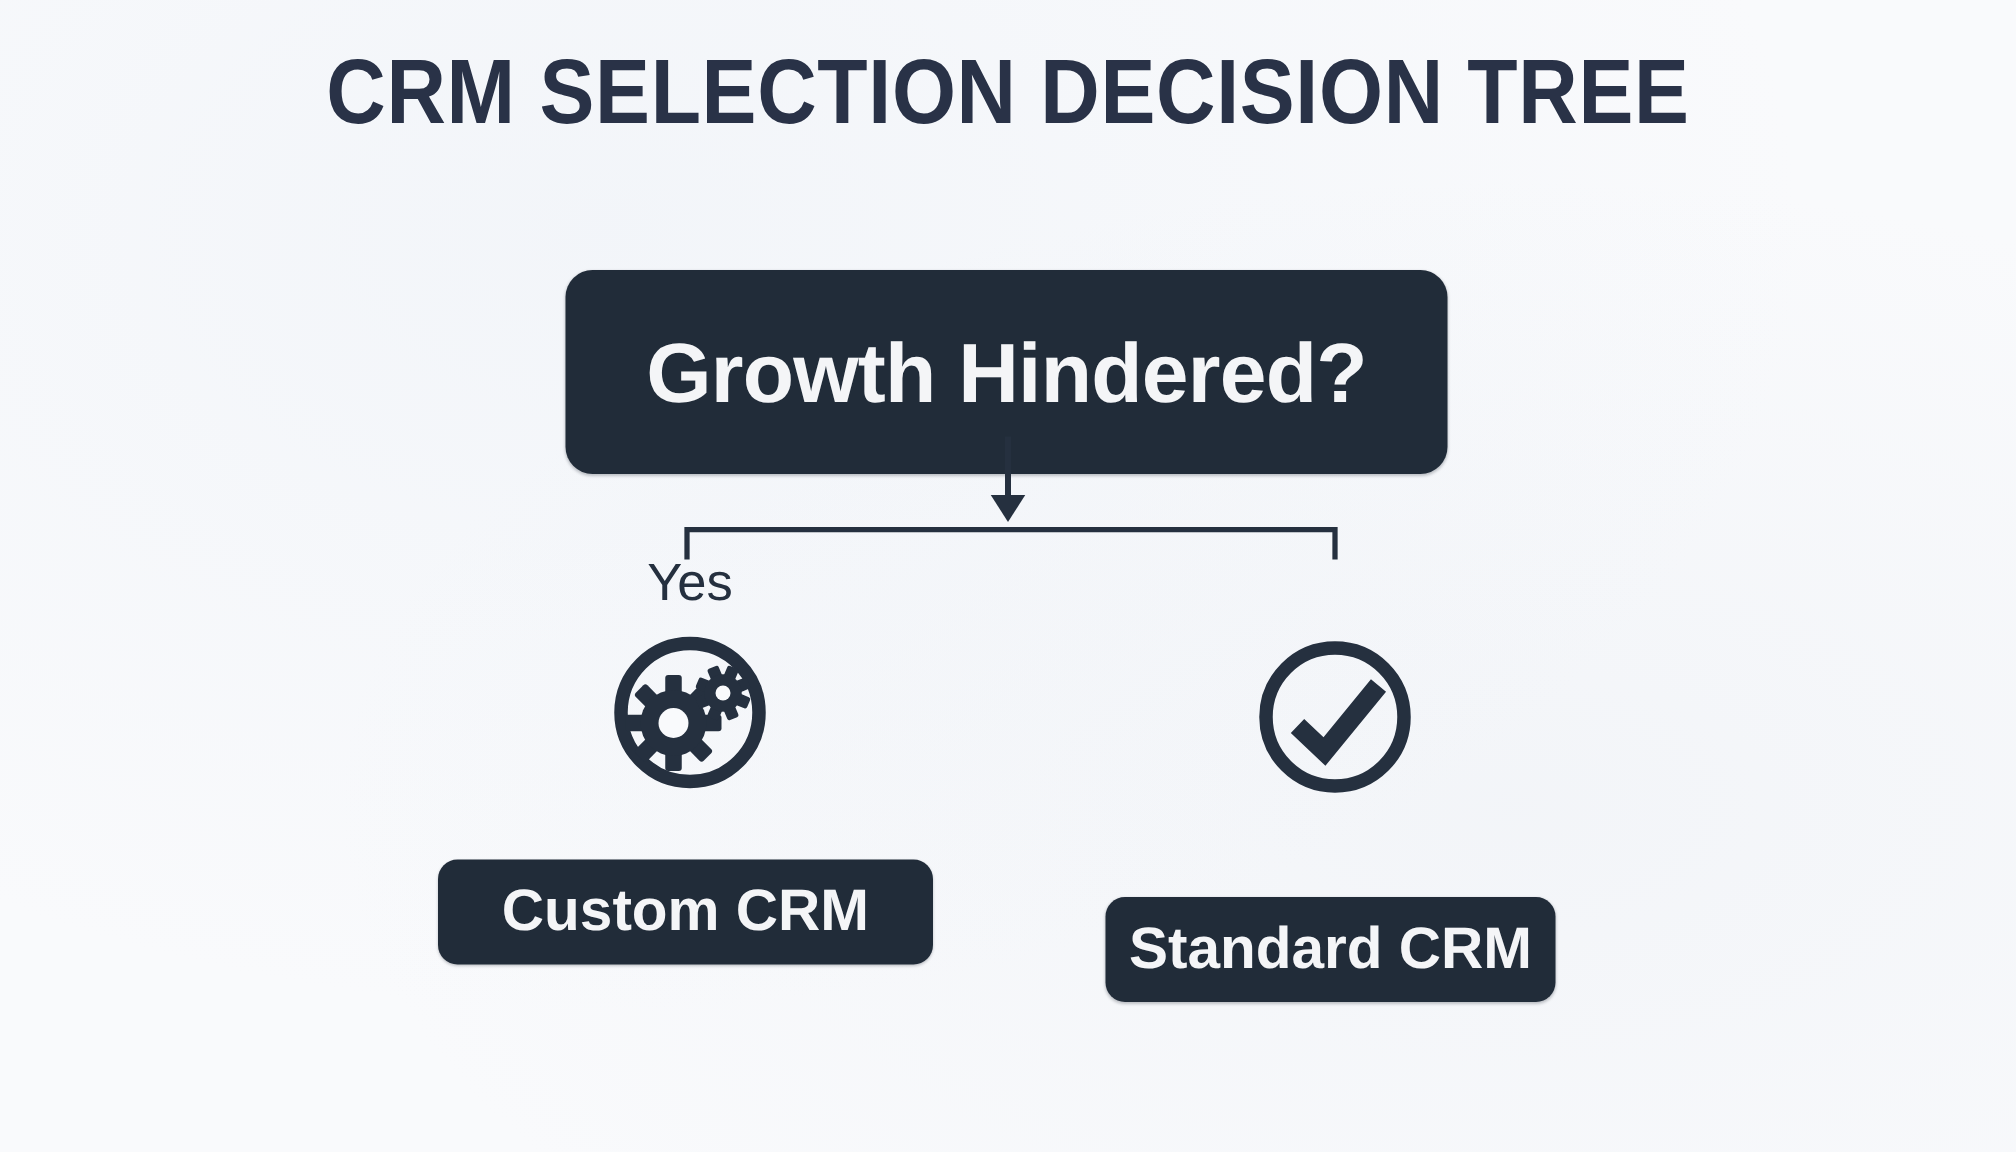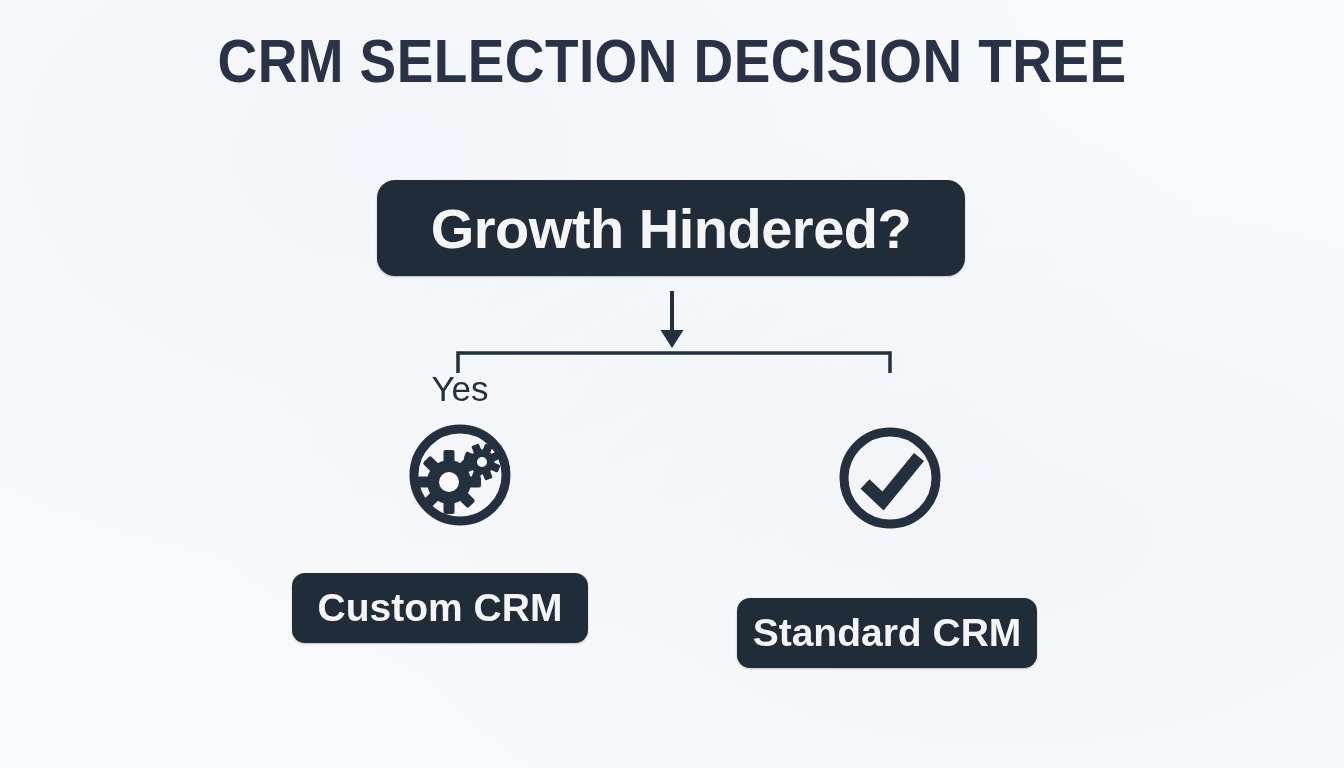--- a/index.html
+++ b/index.html
@@ -45,29 +45,29 @@
     align-items: center;
     justify-content: center;
     font-weight: bold;
     white-space: nowrap;
     box-shadow: 0 1px 2px rgba(20,28,40,0.25);
   }
   .node.root {
     left: 377px;
     top: 180px;
     width: 588px;
-    height: 96px;
+    height: 136px;
     border-radius: 18px;
     font-size: 56px;
     letter-spacing: -0.5px;
   }
   .node.result-left {
     left: 292px;
     top: 573px;
-    width: 296px;
+    width: 330px;
     height: 70px;
     border-radius: 13px;
     font-size: 39px;
   }
   .node.result-right {
     left: 722px;
     top: 598px;
     width: 300px;
     height: 70px;
     border-radius: 13px;

